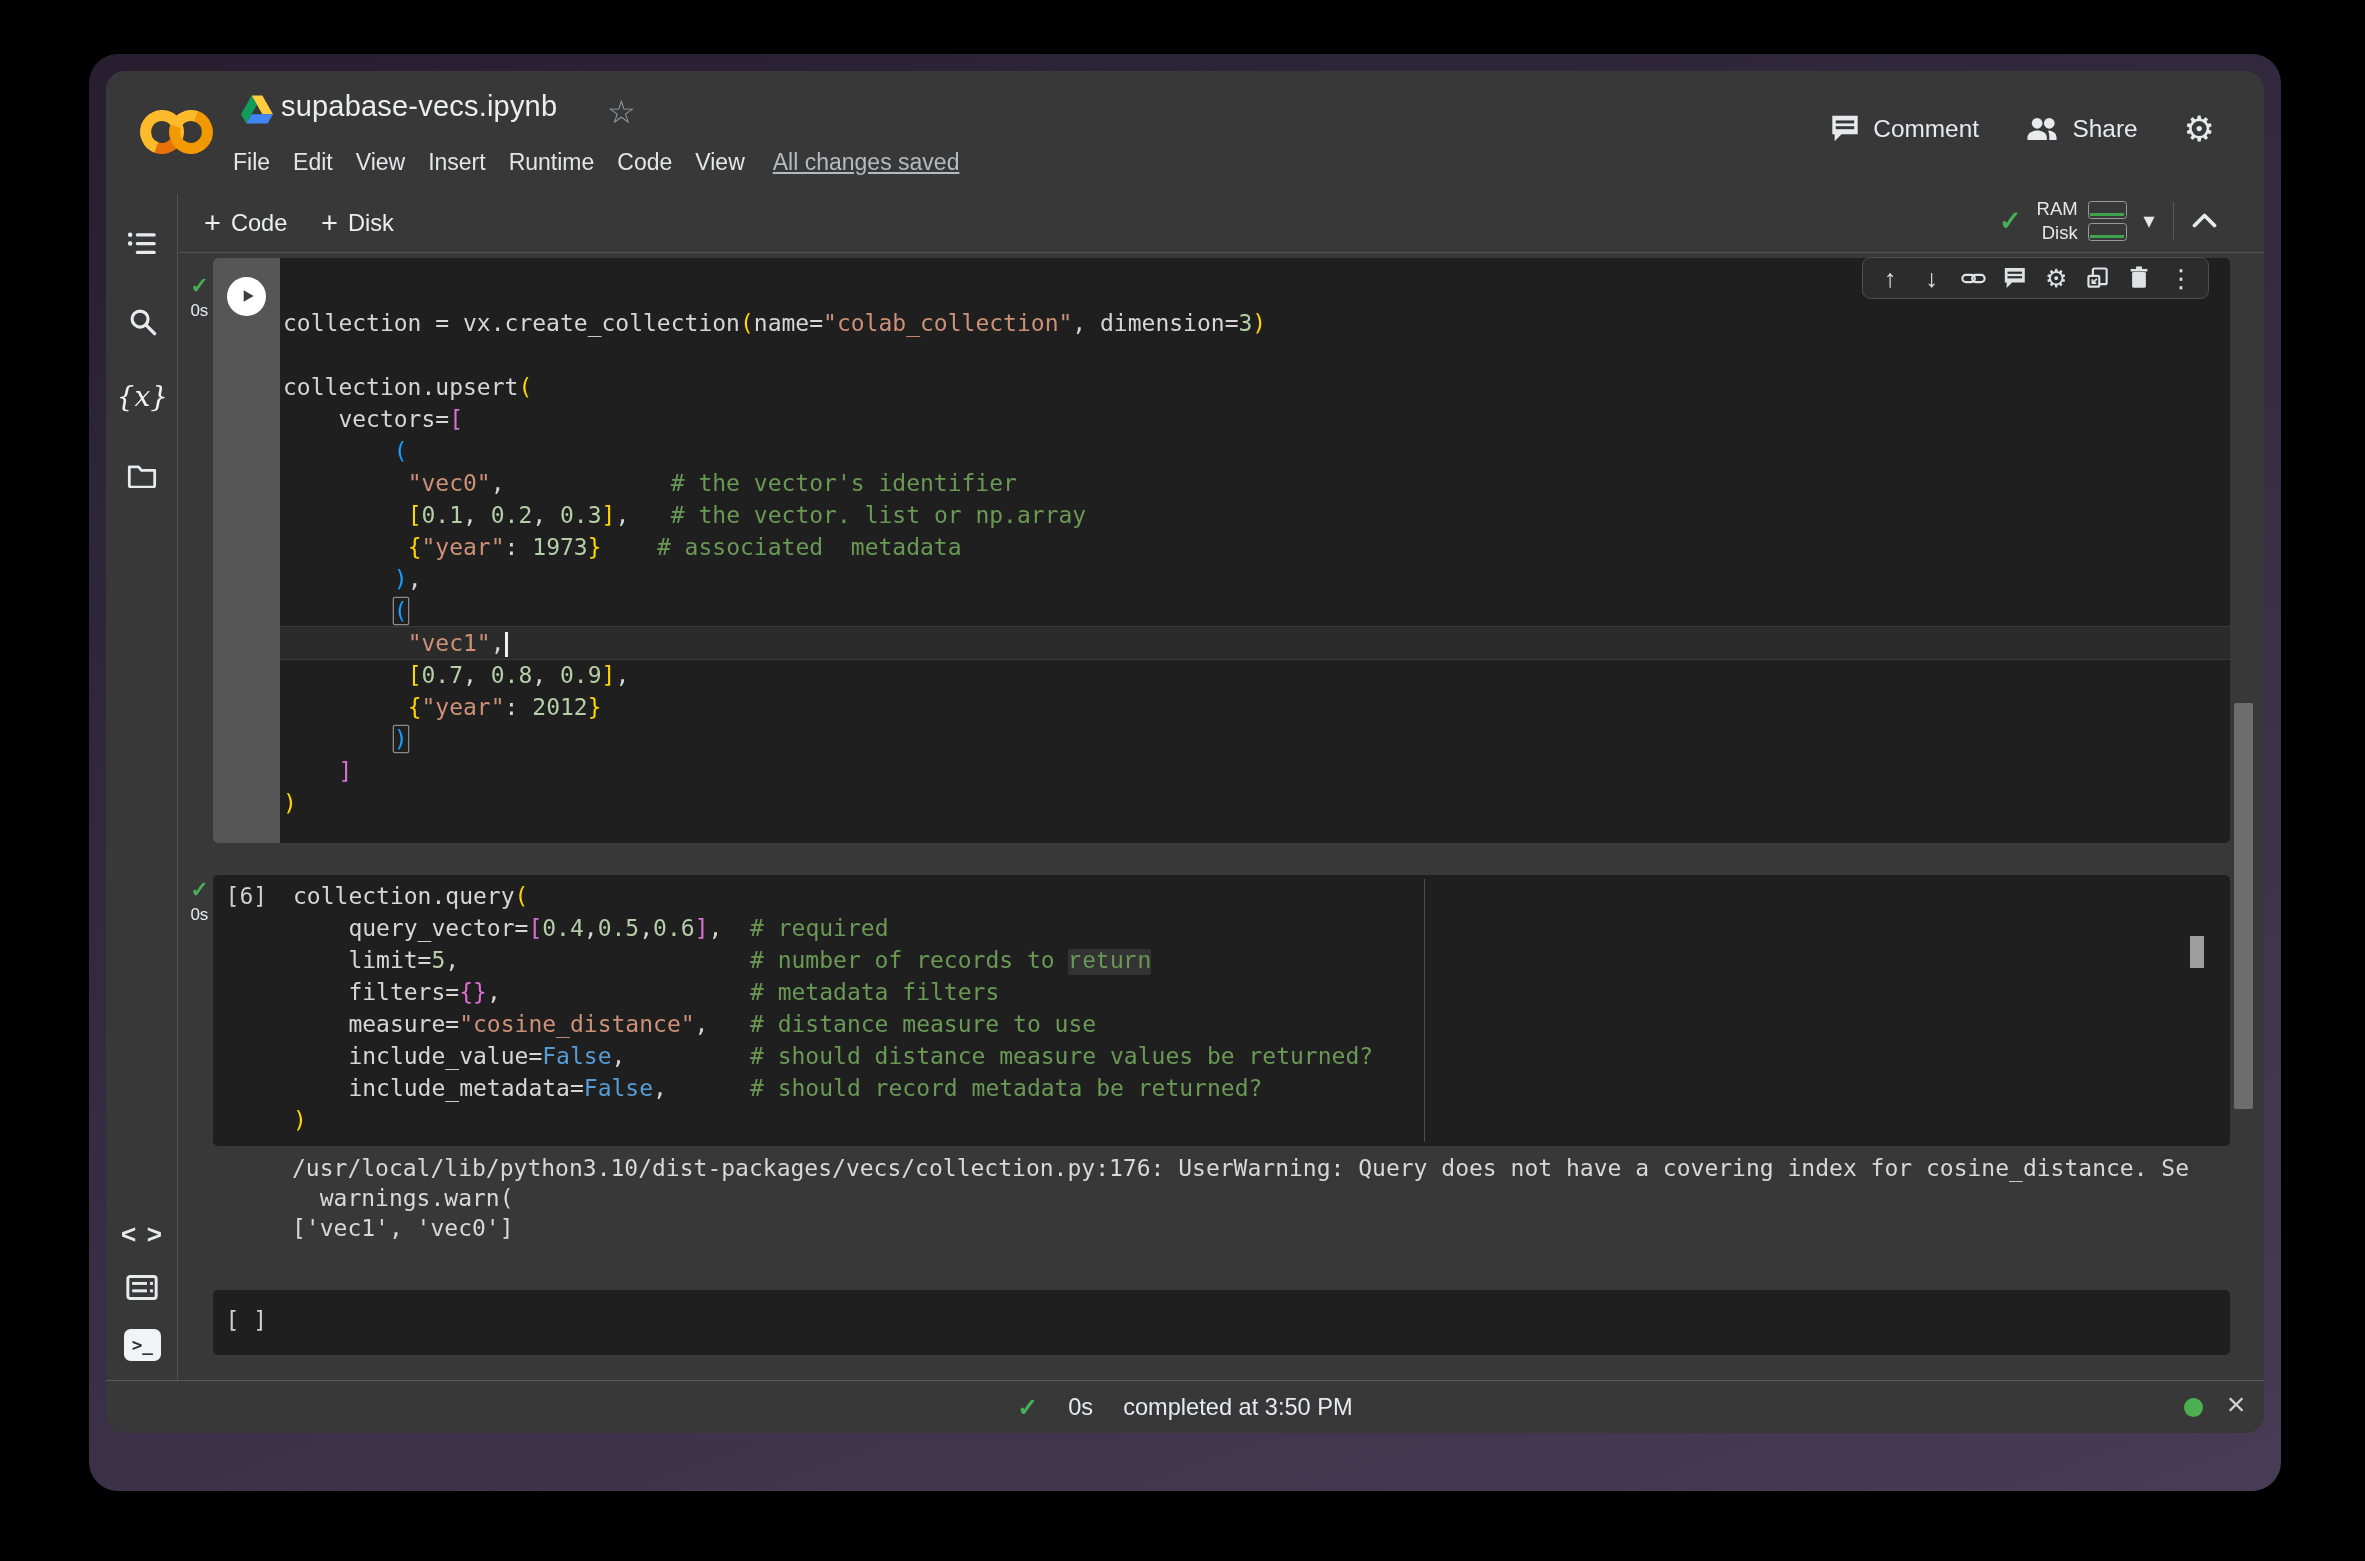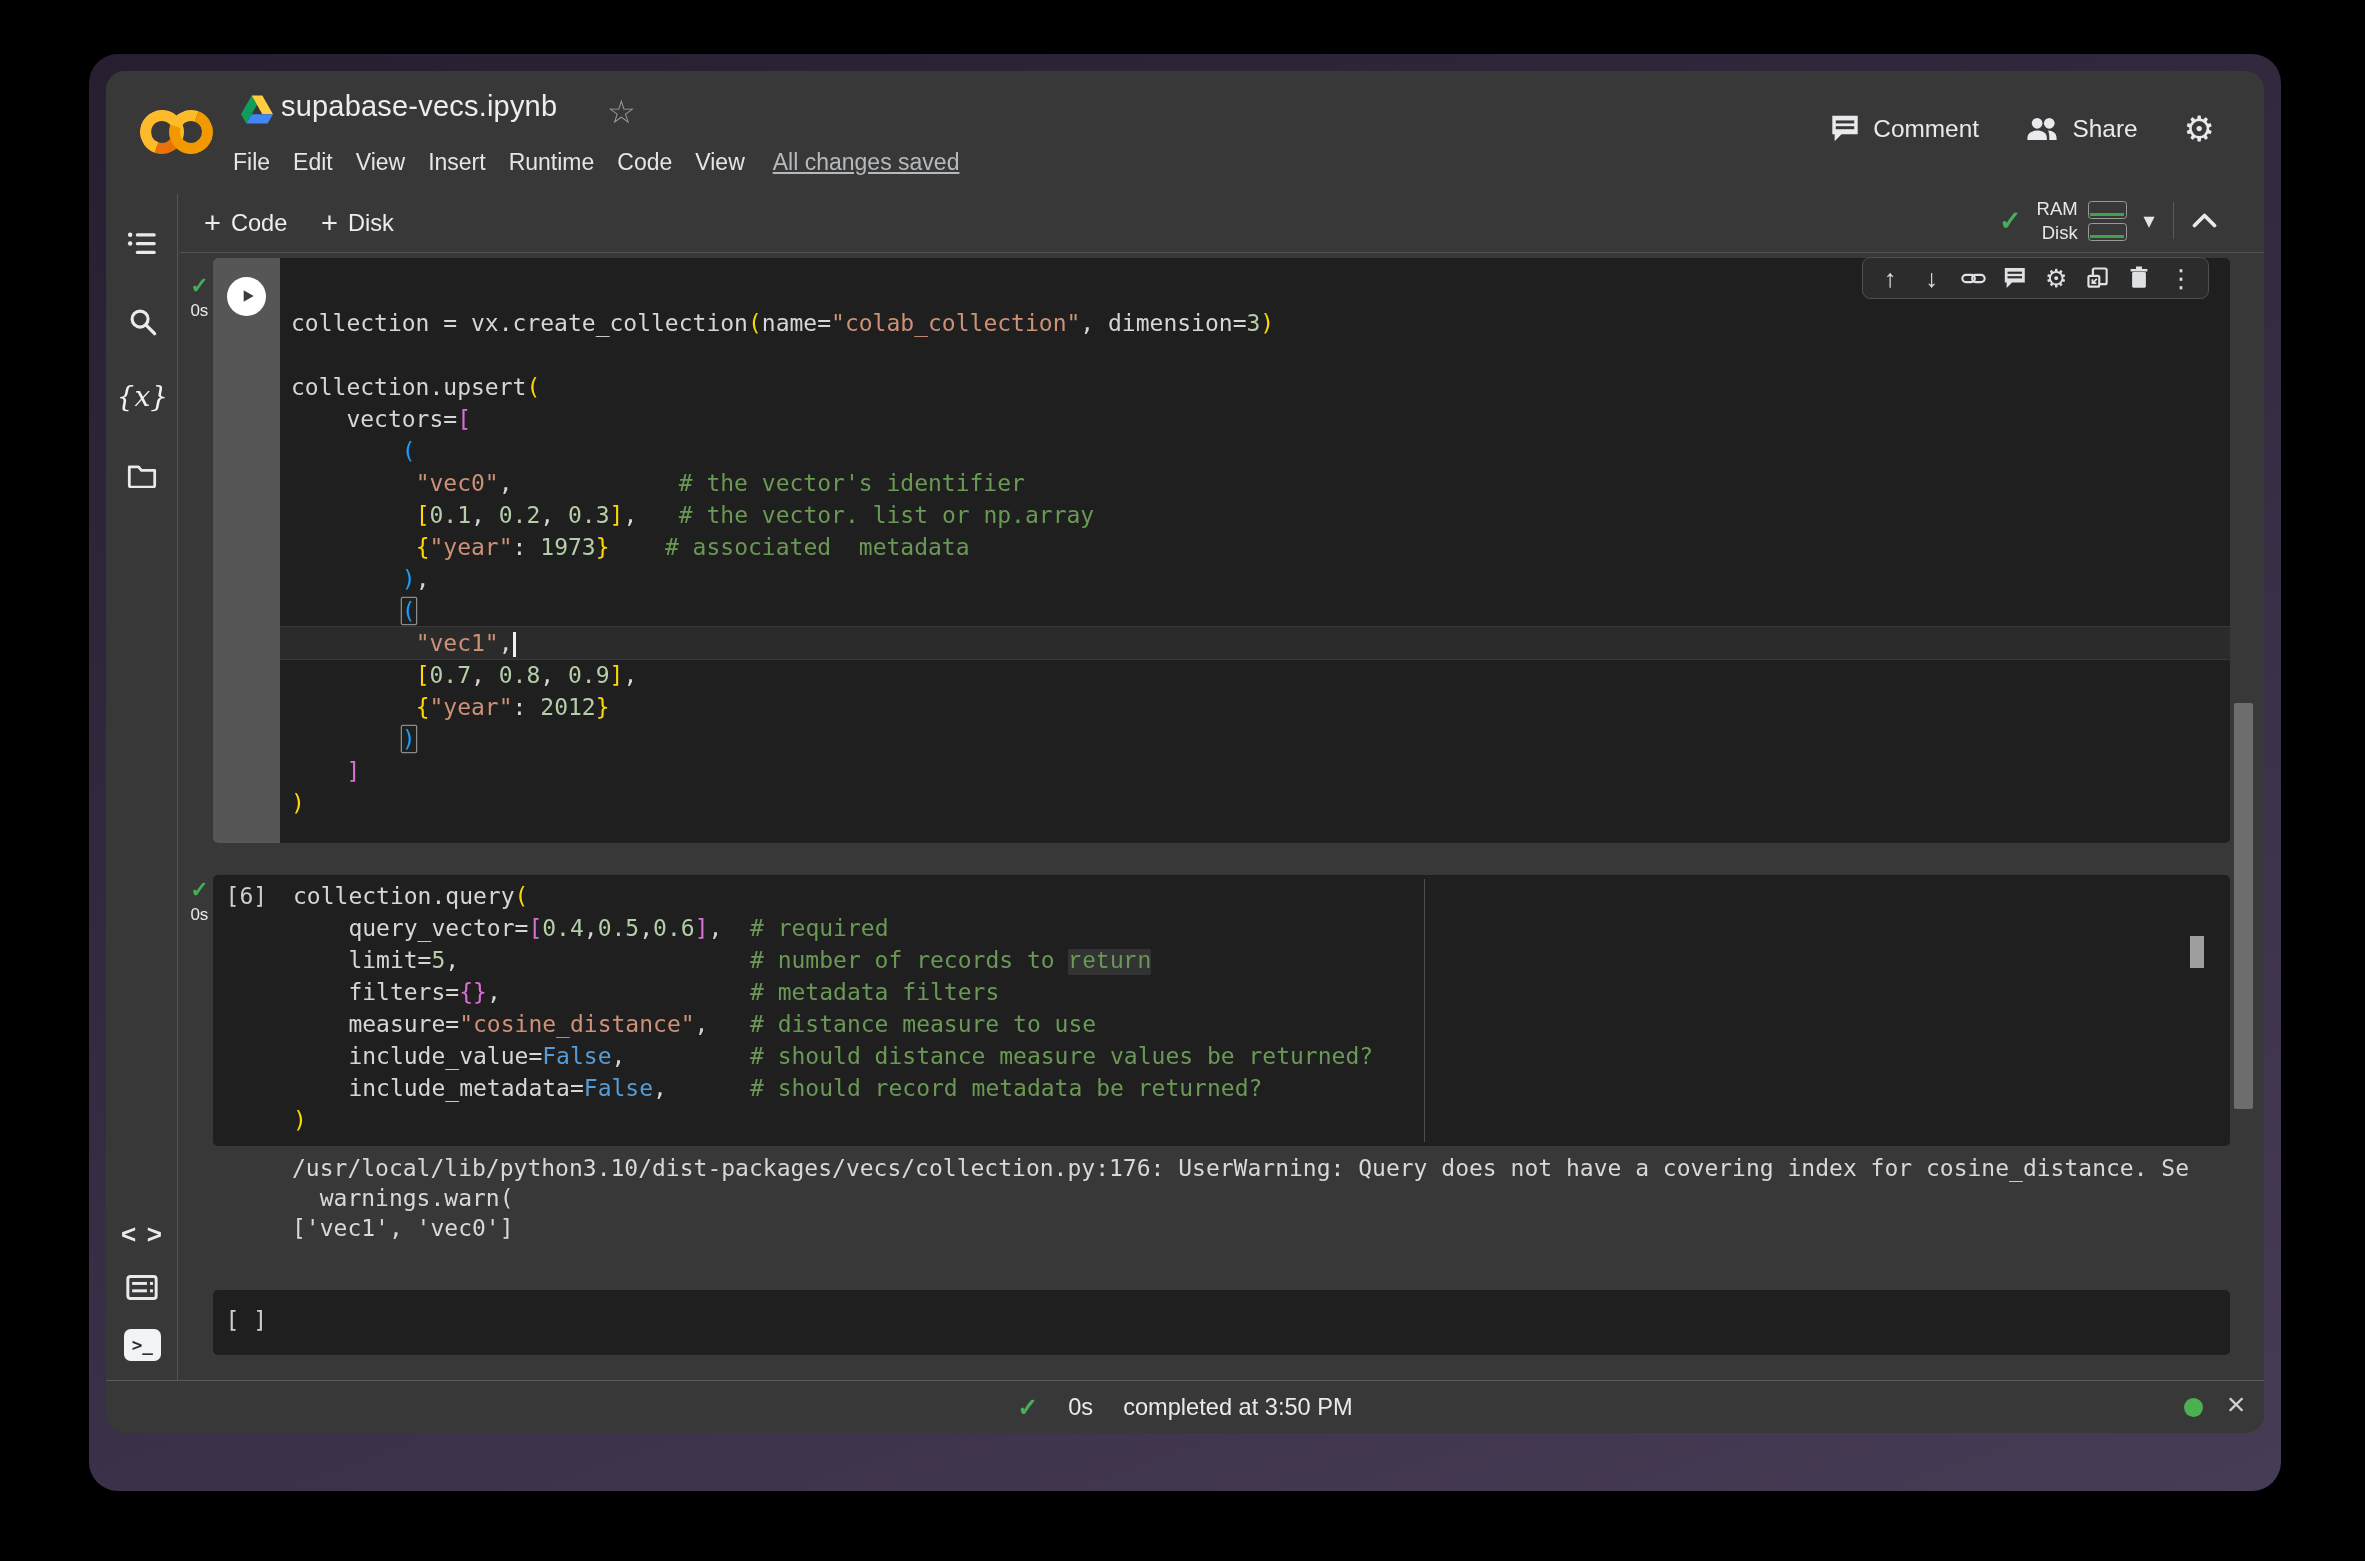--- a/index.html
+++ b/index.html
@@ -61,21 +61,21 @@
     display:flex; align-items:center; justify-content:center; }
   .badge { position:absolute; width:34px; text-align:center; color:#e8eaed; }
   .badge .chk { font-size:22px; color:#45b058; font-weight:bold; display:block; }
   .badge .t  { font-size:17px; display:block; margin-top:1.7px; }
   .b1 { left:3.4px; top:20px; } .b2 { left:3.4px; top:624px; }
 
   .code { position:absolute; font-family:"DejaVu Sans Mono", monospace; font-size:23px; line-height:32px; white-space:pre; color:#d6d6d6; }
   .pre1 { left:67px; top:49px; right:0; }
   .pre2 { left:0; top:5px; right:0; }
   .code-line { height:32px; }
-  .pre1 .code-line { padding-left:11px; }
+  .pre1 .code-line { padding-left:3px; }
   .pre2 .code-line { padding-left:80px; }
   .code-line.hl { background:#2b2b2b; box-shadow:0 0.8px 0 #404040, 0 -0.8px 0 #404040; }
   .bracket-box { box-shadow:0 0 0 1.3px #8a8a8a; border-radius:0.8px; }
   .occ { background:rgba(255,255,255,.09); border-radius:1.7px;font-family:Liberation Mono, monospace; }
   .cursor { display:inline-block; width:2.5px; height:25px; background:#f0f0f0; vertical-align:middle; margin-left:0.8px; }
   .exec-count { position:absolute; left:12.6px; font-family:"DejaVu Sans Mono", monospace; font-size:23px; color:#cfcfcf; }
   .ec2 { top:5px; line-height:32px; } .ec3 { top:17px; }
   .ruler { position:absolute; left:1211px; top:4.2px; bottom:4.2px; width:0.8px; background:#4d4d4d; }
   .cell-scroll-thumb { position:absolute; left:1977px; top:61px; width:13.5px; height:32px; background:#9e9e9e; }
 

